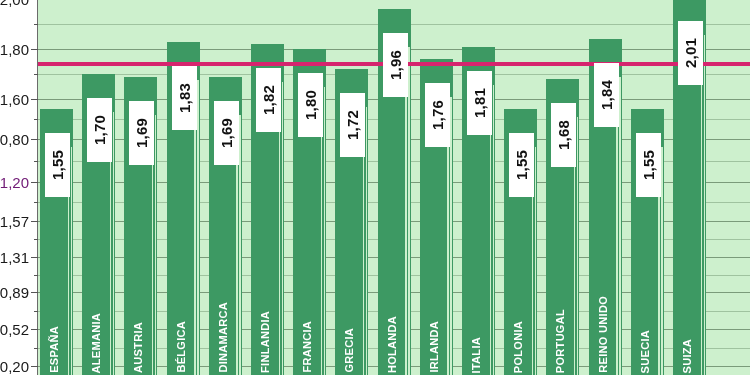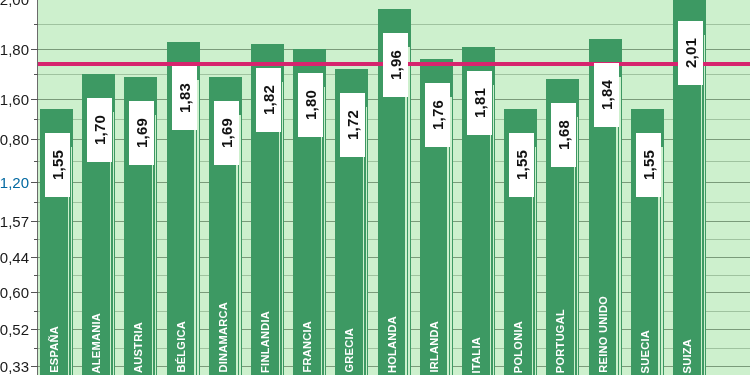--- a/index.html
+++ b/index.html
@@ -197,31 +197,31 @@
     <div id="axisline"></div>
     <div id="yticks">
         <div class="ylabel" style="top: -1px; color: rgb(26, 26, 26);">2,00</div>
         <div class="ytick" style="top: 49px;"></div>
         <div class="ylabel" style="top: 49px; color: rgb(26, 26, 26);">1,80</div>
         <div class="ytick" style="top: 99px;"></div>
         <div class="ylabel" style="top: 99px; color: rgb(26, 26, 26);">1,60</div>
         <div class="ytick" style="top: 139px;"></div>
         <div class="ylabel" style="top: 139px; color: rgb(26, 26, 26);">0,80</div>
         <div class="ytick" style="top: 182px;"></div>
-        <div class="ylabel" style="top: 182px; color: #0369a1;">1,20</div>
+        <div class="ylabel" style="top: 182px; color: #701a75;">1,20</div>
         <div class="ytick" style="top: 221px;"></div>
         <div class="ylabel" style="top: 221px; color: rgb(26, 26, 26);">1,57</div>
         <div class="ytick" style="top: 257px;"></div>
-        <div class="ylabel" style="top: 257px; color: rgb(26, 26, 26);">0,44</div>
+        <div class="ylabel" style="top: 257px; color: rgb(26, 26, 26);">1,31</div>
         <div class="ytick" style="top: 292px;"></div>
-        <div class="ylabel" style="top: 292px; color: rgb(26, 26, 26);">0,60</div>
+        <div class="ylabel" style="top: 292px; color: rgb(26, 26, 26);">0,89</div>
         <div class="ytick" style="top: 329px;"></div>
         <div class="ylabel" style="top: 329px; color: rgb(26, 26, 26);">0,52</div>
         <div class="ytick" style="top: 366px;"></div>
-        <div class="ylabel" style="top: 366px; color: rgb(26, 26, 26);">0,33</div>
+        <div class="ylabel" style="top: 366px; color: rgb(26, 26, 26);">0,20</div>
         <div class="ytick minor" style="top: 347.5px;"></div>
         <div class="ytick minor" style="top: 310.5px;"></div>
         <div class="ytick minor" style="top: 274.5px;"></div>
         <div class="ytick minor" style="top: 239px;"></div>
         <div class="ytick minor" style="top: 201.5px;"></div>
         <div class="ytick minor" style="top: 160.5px;"></div>
         <div class="ytick minor" style="top: 119px;"></div>
         <div class="ytick minor" style="top: 74px;"></div>
         <div class="ytick minor" style="top: 24px;"></div>
       </div>

